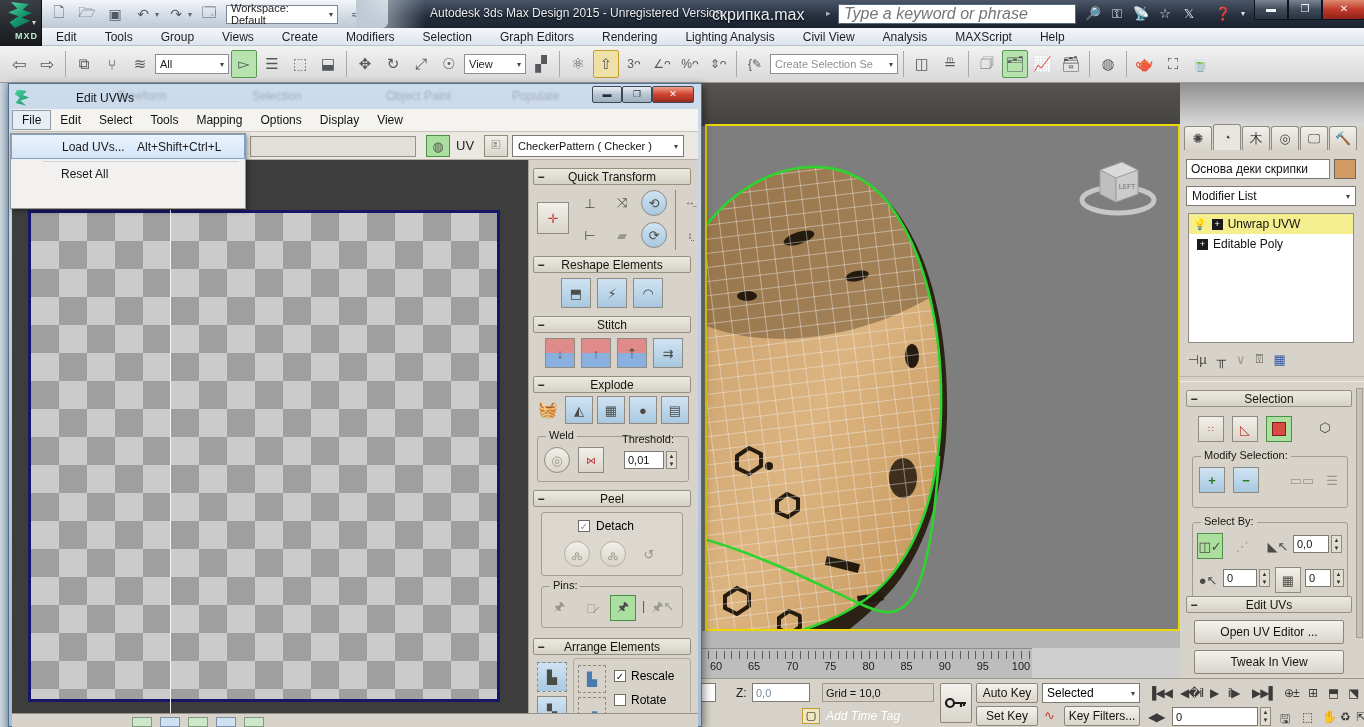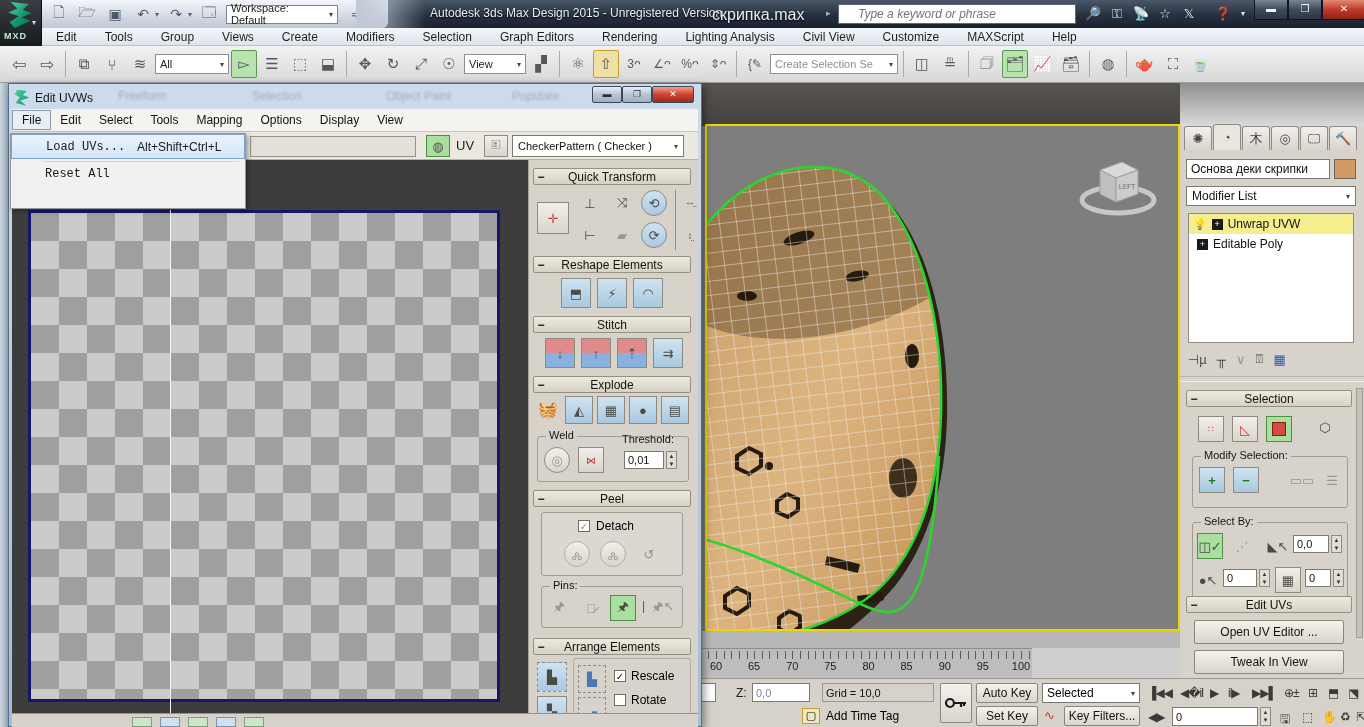--- a/index.html
+++ b/index.html
@@ -21,29 +21,29 @@
   .qsplit { color:#5a6570; font-size:8px; margin-left:-5px; }
   #workspace { width:112px; height:19px; background:#fff; border:1px solid #7a8795;
     display:flex; align-items:center; justify-content:space-between; padding:0 4px; font-size:11px; color:#222;}
   #logo-btn { left:0; top:0; width:42px; height:46px; background:linear-gradient(180deg,#3a3f45,#17191c);
     border-right:1px solid #0c0e10; }
   #logo-glyph { left:7px; top:2px; width:26px; height:26px;
     background:linear-gradient(135deg,#5fd9a8,#14966c 55%,#0b6b54);
     clip-path:polygon(15% 0,85% 8%,60% 30%,95% 42%,55% 60%,90% 72%,30% 100%,10% 78%,45% 55%,5% 40%,40% 25%); }
   #logo-caret { left:32px; top:18px; color:#cfd6dd; font-size:8px; }
   #mxd-label { left:4px; top:31px; width:34px; height:13px; color:#bfe8d2; font-size:9px; font-weight:bold;
-    text-align:left; letter-spacing:1px; }
+    text-align:right; letter-spacing:1px; }
   #title-text { top:6px; left:430px; width:440px; color:#e8edf3; font-size:12px; text-shadow:0 1px 2px #000;
     white-space:nowrap; }
   #file-text { top:6px; left:712px; color:#e8edf3; font-size:16px; text-shadow:0 1px 2px #000; }
   #search-caret { left:826px; top:8px; color:#aab4bf; font-size:9px; }
   #search-box { left:838px; top:4px; width:238px; height:20px; background:#fff; border:1px solid #5a6a7a;
     display:flex; align-items:center; padding:0 5px; }
-  #search-box input { border:0; outline:0; width:100%; font-style:italic; color:#8a8f96; font-size:12px;
-    font-family:"Liberation Sans",sans-serif; background:transparent;margin-left:14px;}
+  #search-box input { border:0; outline:0; width:100%; font-style:italic; color:#8a8f96; font-size:16px;
+    font-family:"Liberation Sans",sans-serif; background:transparent;}
   .tb-ico { top:4px; width:22px; height:20px; color:#dfe6ee; font-size:13px; text-align:center; line-height:20px;}
   #win-btns { left:1254px; top:0; display:flex; }
   .wbtn { width:34px; height:20px; border:1px solid #10151c; border-top:0;
     background:linear-gradient(180deg,#7b8494,#3f4a59 50%,#2c3443);
     color:#f2f4f7; font-size:10px; text-align:center; line-height:18px; }
   .wbtn.close { width:44px; background:linear-gradient(180deg,#e08b72,#c0392b 50%,#8f2318); border-bottom-right-radius:4px;}
 
   
   #menubar { left:42px; top:28px; width:1322px; height:18px;
     background:linear-gradient(180deg,#f4f7fa,#dde4ec); border-bottom:1px solid #b9c2cc;
@@ -146,21 +146,21 @@
   #dlg-rpanel { left:528px; top:160px; width:170px; height:553px; background:#d7d3ca; border-left:1px solid #a8a49a;}
   #dlg-bottom { left:12px; top:713px; width:686px; height:14px; background:#d7d3ca; border-top:1px solid #97938a;
     display:flex; gap:8px; padding-left:120px; overflow:hidden;}
   .frag { width:20px; height:10px; margin-top:3px; border:1px solid #7f9c7f; background:#cfe7c9; }
   .frag.b { background:#cfe0f0; border-color:#7f92ac; }
 
   
   #file-menu { left:10px; top:133px; width:236px; height:76px; background:#f2f1ef; border:1px solid #979797;
     box-shadow:2px 2px 5px rgba(0,0,0,.35); }
   .fm-item { height:25px; display:flex; align-items:center; color:#1a1a1a; position:relative; }
-  .fm-item .lab { margin-left:34px;font-family:Liberation Mono, monospace; }
+  .fm-item .lab { margin-left:50px; }
   .fm-item .sc { position:absolute; left:125px; }
   .fm-item.hl { border:1px solid #7da2ce; background:linear-gradient(180deg,#eaf3fc,#d3e5f8); height:25px; }
   .fm-sep { height:1px; background:#d4d4d4; margin:2px 6px 2px 32px; }
 
   
   #trackbar-bg { left:9px; top:631px; width:1171px; height:17px; background:#b7b7b7; }
   #ruler { left:9px; top:648px; width:1023px; height:30px; background:#bdbdbd; border-top:1px solid #8e8e8e; }
   #ruler .tick { position:absolute; top:2px; width:1px; height:8px; background:#5c5c5c; }
   #ruler .tlab { position:absolute; top:11px; font-size:11px; color:#1c1c1c; transform:translateX(-50%); }
   #ruler-right { left:1032px; top:648px; width:148px; height:30px; background:#cfcfcf; }
@@ -219,21 +219,21 @@
     <span>Tools</span>
     <span>Group</span>
     <span>Views</span>
     <span>Create</span>
     <span>Modifiers</span>
     <span>Selection</span>
     <span>Graph Editors</span>
     <span>Rendering</span>
     <span>Lighting Analysis</span>
     <span>Civil View</span>
-    <span>Customize</span>
+    <span>Analysis</span>
     <span>MAXScript</span>
     <span>Help</span>
   </div>
 
   <div class="abs" id="main-toolbar">
     <span class="ti" style="font-size:17px;">⇦</span>
     <span class="ti" style="font-size:17px;">⇨</span>
     <span class="tsep"></span>
     <span class="ti">⧉</span>
     <span class="ti">⑂</span>
@@ -488,21 +488,21 @@
       <div class="tlab" style="left: 1012px;">100</div>
     </div>
   <div class="abs" id="ruler-right"></div>
 
   <div class="abs" id="statusbar"></div>
   <div class="abs numfield" style="left:682px; top:683px; width:34px; height:19px;">01</div>
   <div class="abs" style="left:736px; top:686px; color:#222;">Z:</div>
   <div class="abs numfield" style="left:752px; top:683px; width:58px; height:19px; color:#7a8aa0;">0,0</div>
   <div class="abs numfield" style="left:822px; top:683px; width:112px; height:19px; background:#d6d2c9; border-color:#9c988f;">Grid = 10,0</div>
   <div class="abs" style="left:802px; top:708px; width:18px; height:16px; border:1px solid #c79c2e; background:#efe6c2; text-align:center; font-size:11px;">▢</div>
-  <div class="abs" style="left:826px; top:709px; color:#000000;">Add Time Tag</div>
+  <div class="abs" style="left:826px; top:709px; color:#ffffff;font-style:italic;">Add Time Tag</div>
   <div class="abs btn" style="left:940px; top:683px; width:32px; height:40px;">
     <svg width="22" height="14" viewBox="0 0 22 14">
       <circle cx="5" cy="7" r="4" fill="none" stroke="#1a1a1a" stroke-width="2.2"></circle>
       <path d="M9 7 H21 M16 7 V11 M19 7 V10" stroke="#1a1a1a" stroke-width="2.2" fill="none"></path>
     </svg>
   </div>
   <div class="abs btn" style="left:976px; top:683px; width:62px; height:20px;">Auto Key</div>
   <div class="abs btn" style="left:976px; top:706px; width:62px; height:20px;">Set Key</div>
   <div class="abs" style="left:1042px; top:683px; width:98px; height:20px; background:#fff; border:1px solid #7d7a72; display:flex; align-items:center; justify-content:space-between; padding:0 4px;">
     <span>Selected</span>
@@ -528,21 +528,21 @@
     </div>
   <div class="abs pv" style="left:1280px; top:710px;">🖫</div>
   <div class="abs pv" style="left:1302px; top:710px;">⬚</div>
   <div class="abs pv" style="left:1322px; top:710px;">✋</div>
   <div class="abs pv" style="left:1340px; top:710px;">♻</div>
   <div class="abs pv" style="left:1356px; top:710px;">⇱</div>
 
   <div class="abs" id="dlg-frame"></div>
   <div class="abs" id="dlg-title">
     <span id="dlg-icon"></span>
-    <span style="font-size:12px;">Edit UVWs</span>
+    <span style="font-size:12px;margin-left:41px;">Edit UVWs</span>
   </div>
   <span class="ghost" style="left:118px;">Freeform</span>
   <span class="ghost" style="left:252px;">Selection</span>
   <span class="ghost" style="left:386px;">Object Paint</span>
   <span class="ghost" style="left:512px;">Populate</span>
   <div id="dlg-btns">
     <div class="dbtn">▬</div>
     <div class="dbtn">❐</div>
     <div class="dbtn close">✕</div>
   </div>

